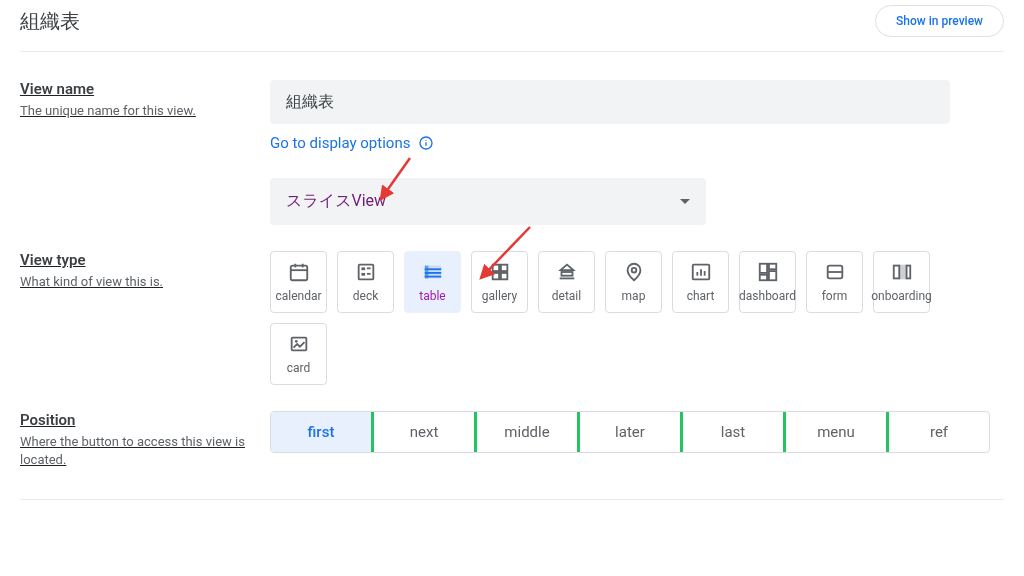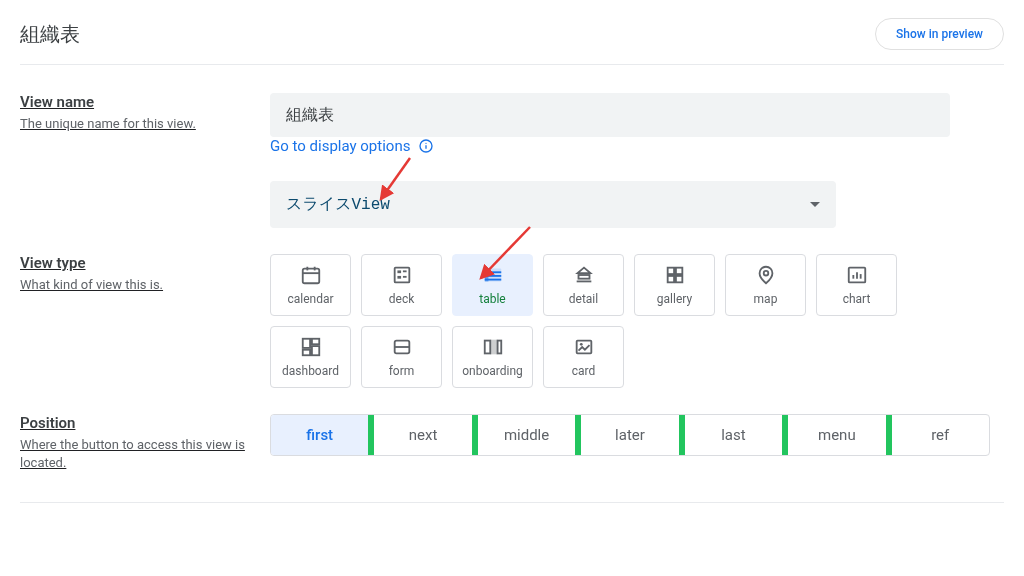--- a/index.html
+++ b/index.html
@@ -7,21 +7,21 @@
     margin: 0;
     font-family: Roboto, "Helvetica Neue", Arial, sans-serif;
     background: #fff;
     color: #202124;
     font-size: 14px;
   }
   .page {
     width: 1024px;
     height: 576px;
     position: relative;
-    padding: 18px 20px 0 20px;
+    padding: 5px 20px 0 20px;
   }
   .header-row {
     display: flex;
     align-items: center;
     justify-content: space-between;
     padding-bottom: 14px;
     border-bottom: 1px solid #e8eaed;
     margin-bottom: 28px;
   }
   .page-title {
@@ -65,101 +65,100 @@
   .text-input {
     width: 100%;
     background: #f1f3f4;
     border: none;
     border-radius: 4px;
     padding: 13px 16px;
     font-size: 16px;
     color: #3c4043;
   }
   .link-row {
-    margin-top: 0;
+    margin-top: 10px;
     display: flex;
     align-items: center;
     gap: 8px;
   }
   .link {
     color: #1a73e8;
     font-size: 15px;
   }
   .info-icon {
     width: 16px;
     height: 16px;
     color: #1a73e8;
   }
   .select-box {
-    width: 566px;
+    width: 436px;
     background: #f1f3f4;
     border: none;
     border-radius: 4px;
     padding: 13px 16px;
     font-size: 16px;
-    color: #0c4a6e;
+    color: #701a75;
     display: flex;
     align-items: center;
     justify-content: space-between;
-    font-family: Liberation Mono, monospace;
   }
   .caret {
     width: 0; height: 0;
     border-left: 5px solid transparent;
     border-right: 5px solid transparent;
     border-top: 5px solid #5f6368;
   }
   .type-grid {
     display: flex;
     flex-wrap: wrap;
     gap: 10px;
   }
   .type-tile {
-    width: 81px;
+    width: 57px;
     height: 62px;
     border: 1px solid #dadce0;
     border-radius: 4px;
     display: flex;
     flex-direction: column;
     align-items: center;
     justify-content: center;
     gap: 6px;
     cursor: pointer;
   }
   .type-tile.selected {
     background: #e8f0fe;
     border-color: #e8f0fe;
   }
   .type-tile .tile-label {
     font-size: 12px;
     color: #5f6368;
   }
   .type-tile.selected .tile-label {
-    color: #15803d;
+    color: #a21caf;
   }
   .tile-icon {
     width: 22px;
     height: 22px;
     color: #5f6368;
   }
   .type-tile.selected .tile-icon { color: #1a73e8; }
   .pos-seg {
     display: flex;
     border: 1px solid #dadce0;
     border-radius: 4px;
     overflow: hidden;
     width: 720px;
   }
   .pos-item {
     flex: 1;
     text-align: center;
     padding: 11px 0;
     font-size: 15px;
     color: #5f6368;
-    border-right: 6px solid #22c55e;
+    border-right: 3px solid #22c55e;
     cursor: pointer;
   }
   .pos-item:last-child { border-right: none; }
   .pos-item.selected {
     background: #e8f0fe;
     color: #1a73e8;
     font-weight: 500;
   }
   .arrow { position: absolute; pointer-events: none; }
   .bottom-rule {
@@ -226,29 +225,29 @@
             <span class="tile-label">deck</span>
           </div>
           <div class="type-tile selected">
             <svg class="tile-icon">
               <use href="#ico-table"></use>
             </svg>
             <span class="tile-label">table</span>
           </div>
           <div class="type-tile">
             <svg class="tile-icon">
+              <use href="#ico-gallery"></use>
+            </svg>
+            <span class="tile-label">gallery</span>
+          </div>
+          <div class="type-tile">
+            <svg class="tile-icon">
               <use href="#ico-detail"></use>
             </svg>
             <span class="tile-label">detail</span>
-          </div>
-          <div class="type-tile">
-            <svg class="tile-icon">
-              <use href="#ico-gallery"></use>
-            </svg>
-            <span class="tile-label">gallery</span>
           </div>
           <div class="type-tile">
             <svg class="tile-icon">
               <use href="#ico-map"></use>
             </svg>
             <span class="tile-label">map</span>
           </div>
           <div class="type-tile">
             <svg class="tile-icon">
               <use href="#ico-chart"></use>

